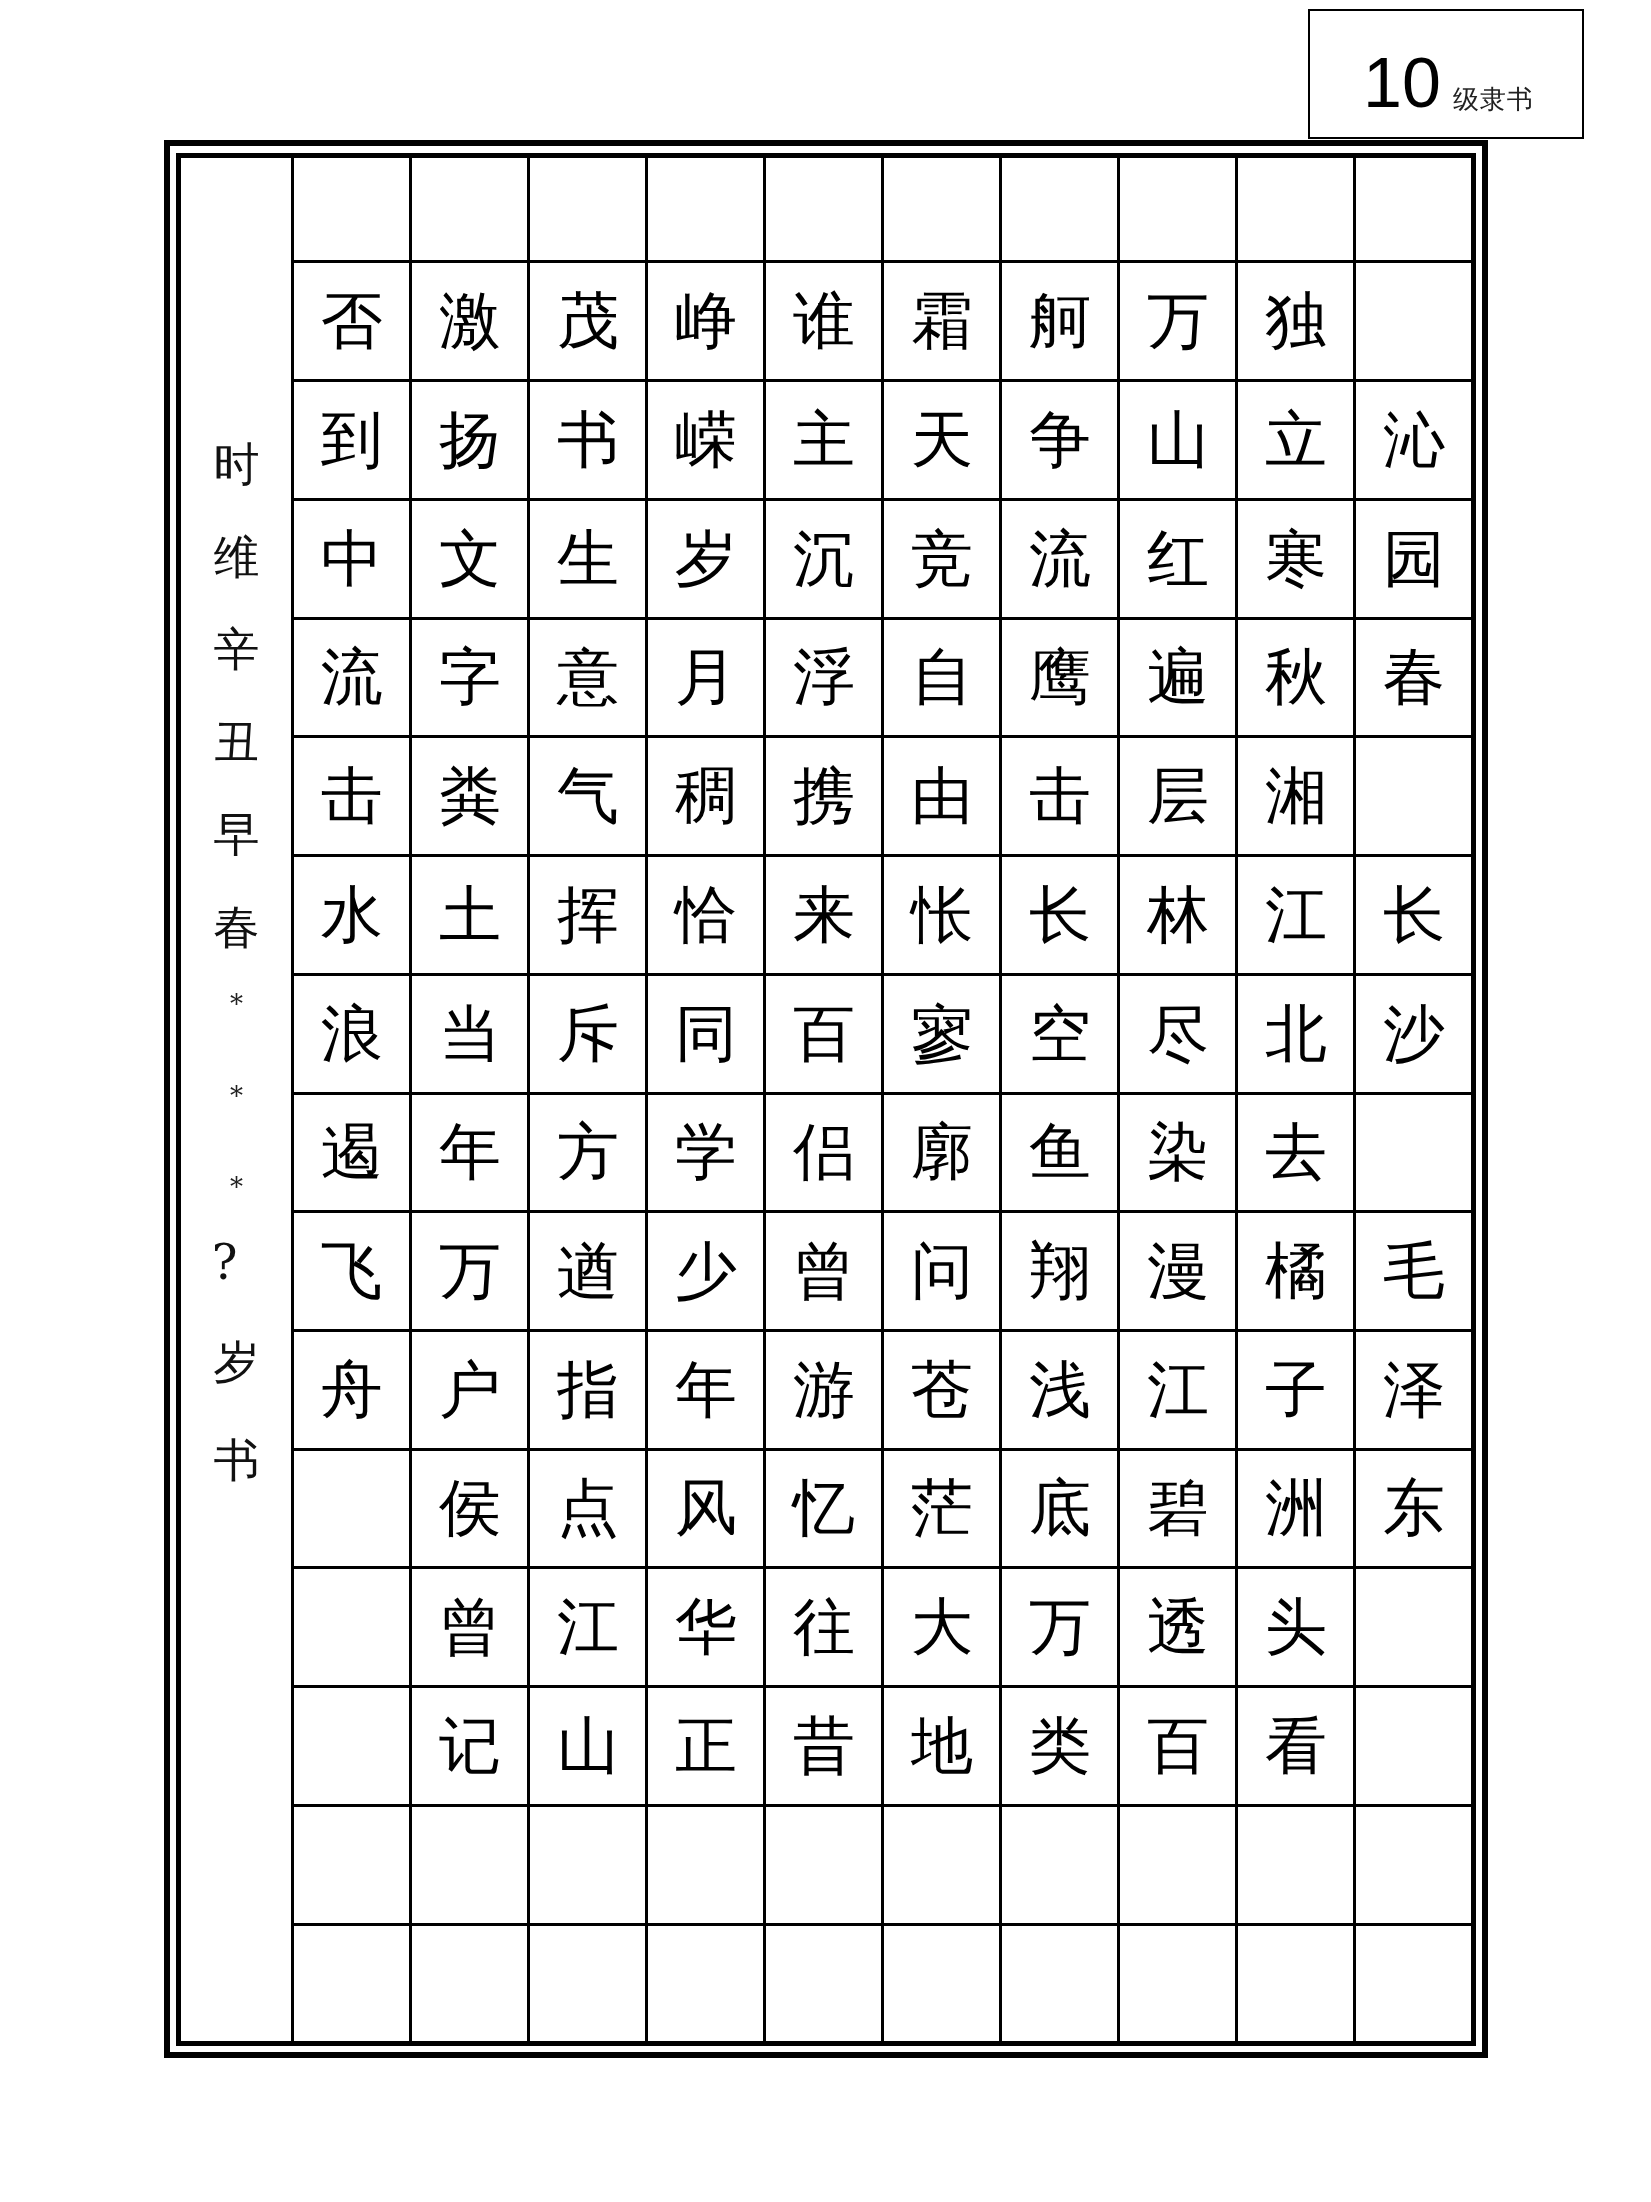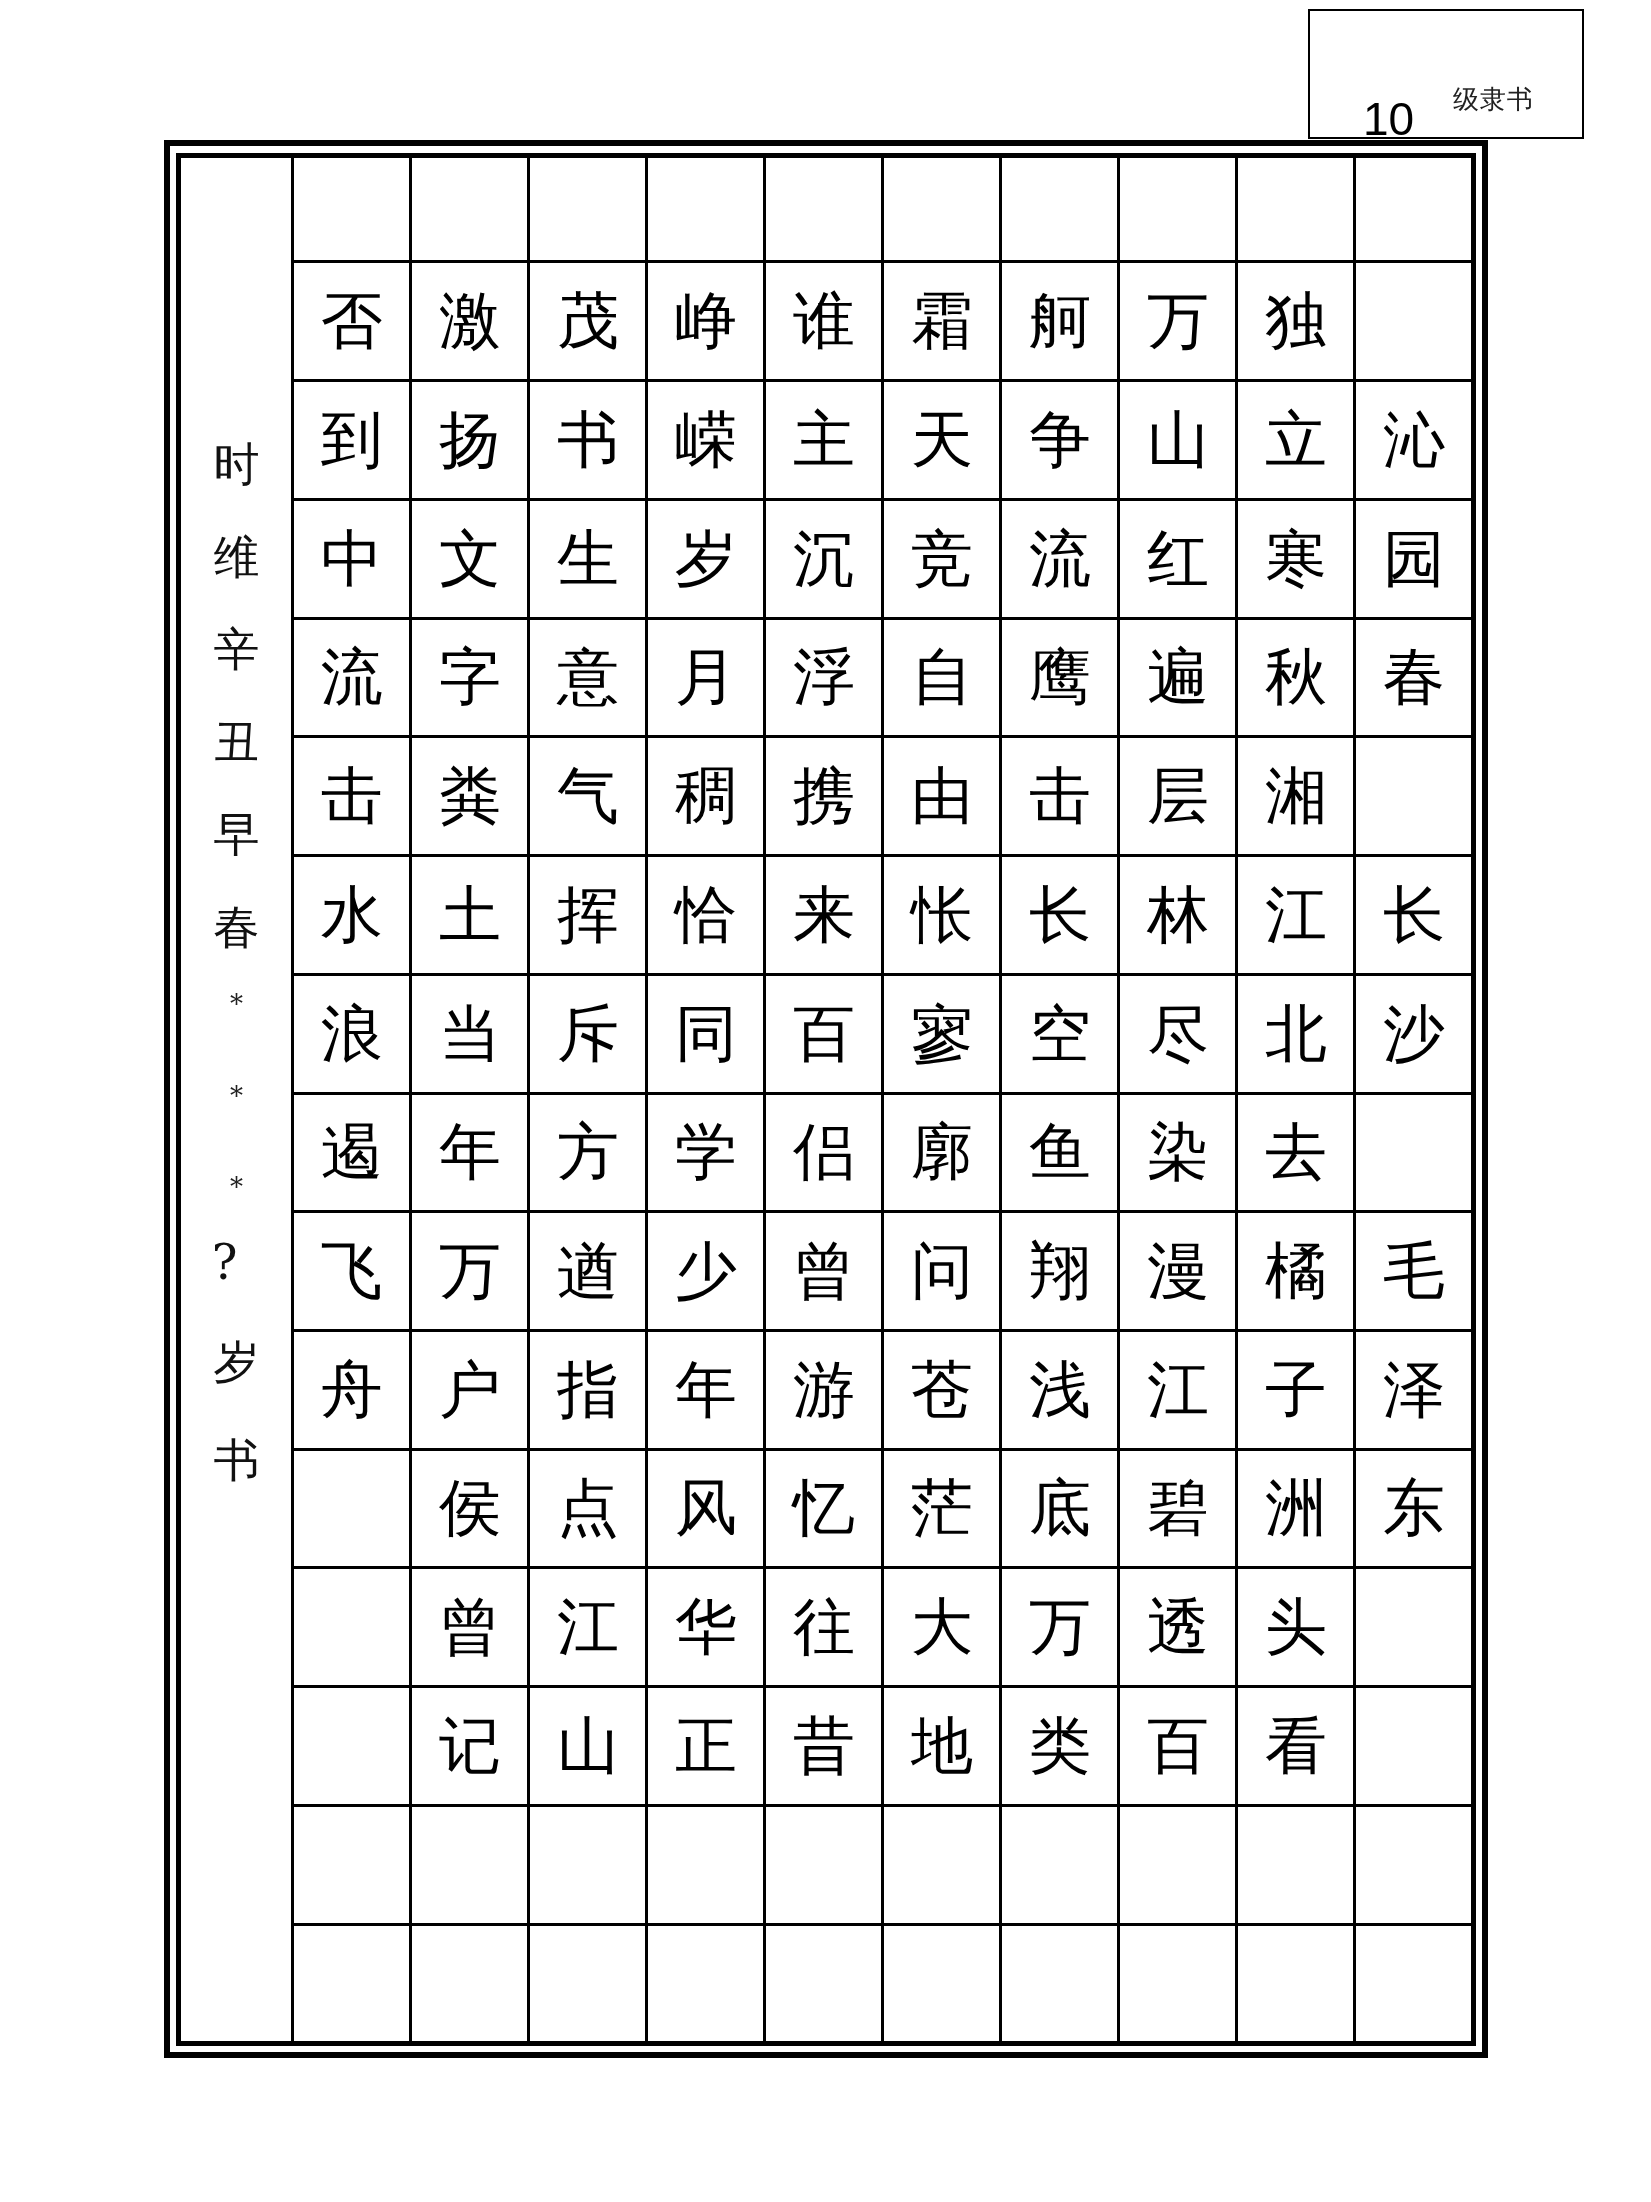--- a/index.html
+++ b/index.html
@@ -2,21 +2,21 @@
 <html style="font-size:13.8px"><head>
 <meta charset="utf-8">
 <style>
   html, body { margin: 0; padding: 0; background: #ffffff; }
   body { width: 1652px; height: 2203px; position: relative; overflow: hidden;
          font-family: "DejaVu Serif", "Liberation Serif", serif; color: #000; }
 
   .level-box { position: absolute; left: 1308px; top: 8.6px; width: 272px; height: 126px;
                border: 2.6px solid #000; box-sizing: content-box; background: #fff; }
   .level-num { position: absolute; left: 53px; top: 38px; font-family: "Liberation Sans", sans-serif;
-               font-size: 46px; line-height: 69px; color: #000; margin-top: 36px; }
+               font-size: 70px; line-height: 69px; color: #000; }
   .level-label { position: absolute; left: 143px; top: 74px; font-family: "DejaVu Sans", sans-serif;
                  font-size: 26px; line-height: 29px; color: #222; letter-spacing: 0.9px; }
 
   .frame-outer { position: absolute; left: 164px; top: 140px; width: 1312px; height: 1906px;
                  border: 6px solid #000; }
   .frame-inner { position: absolute; left: 176px; top: 153px; width: 1290px; height: 1883px;
                  border: 5.2px solid #000; }
 
   .label-col { position: absolute; left: 182px; top: 158px; width: 109px; height: 1883px; }
   .label-char { position: absolute; left: 0; width: 109px; text-align: center;

